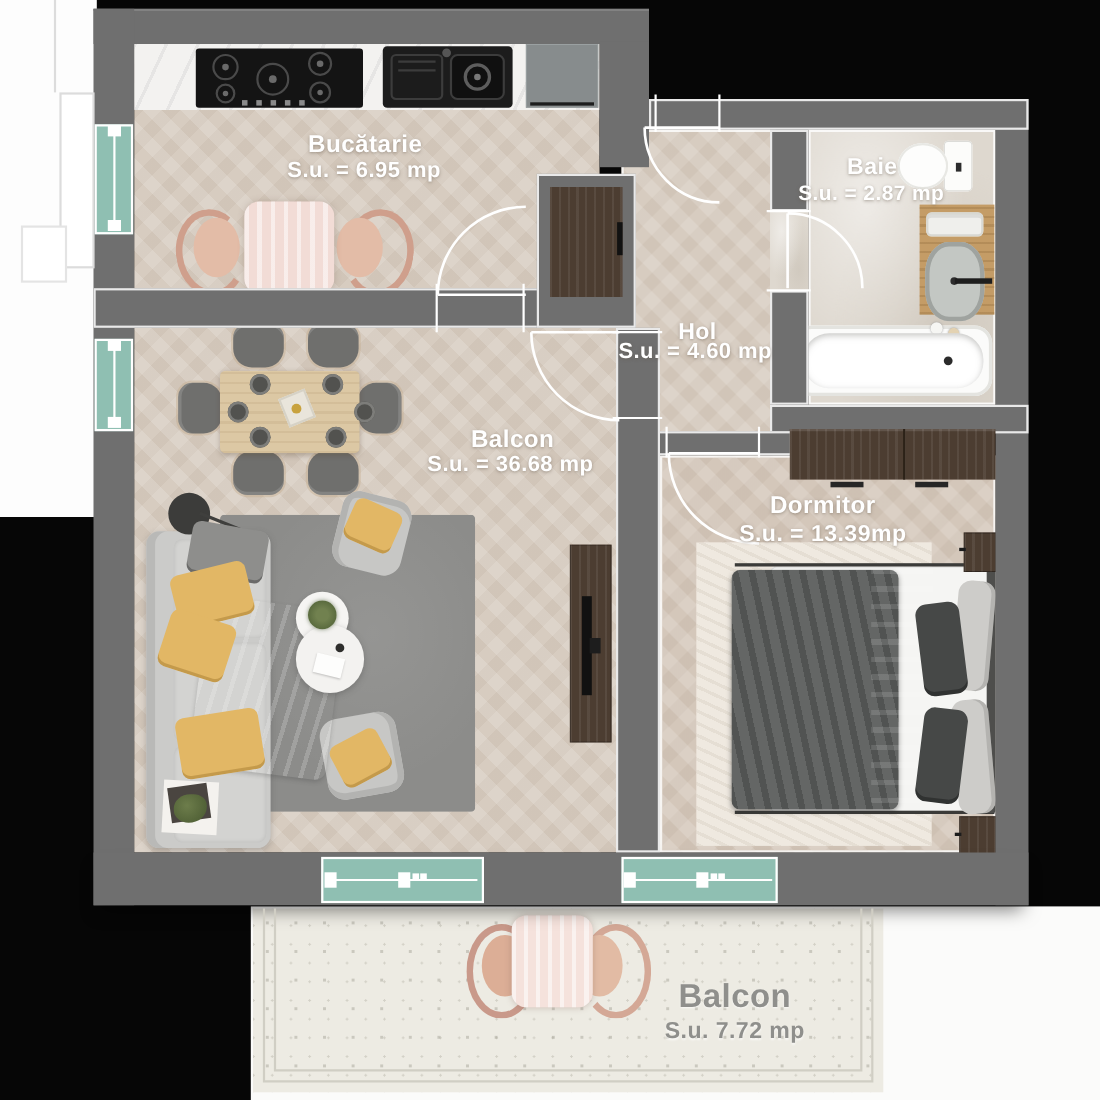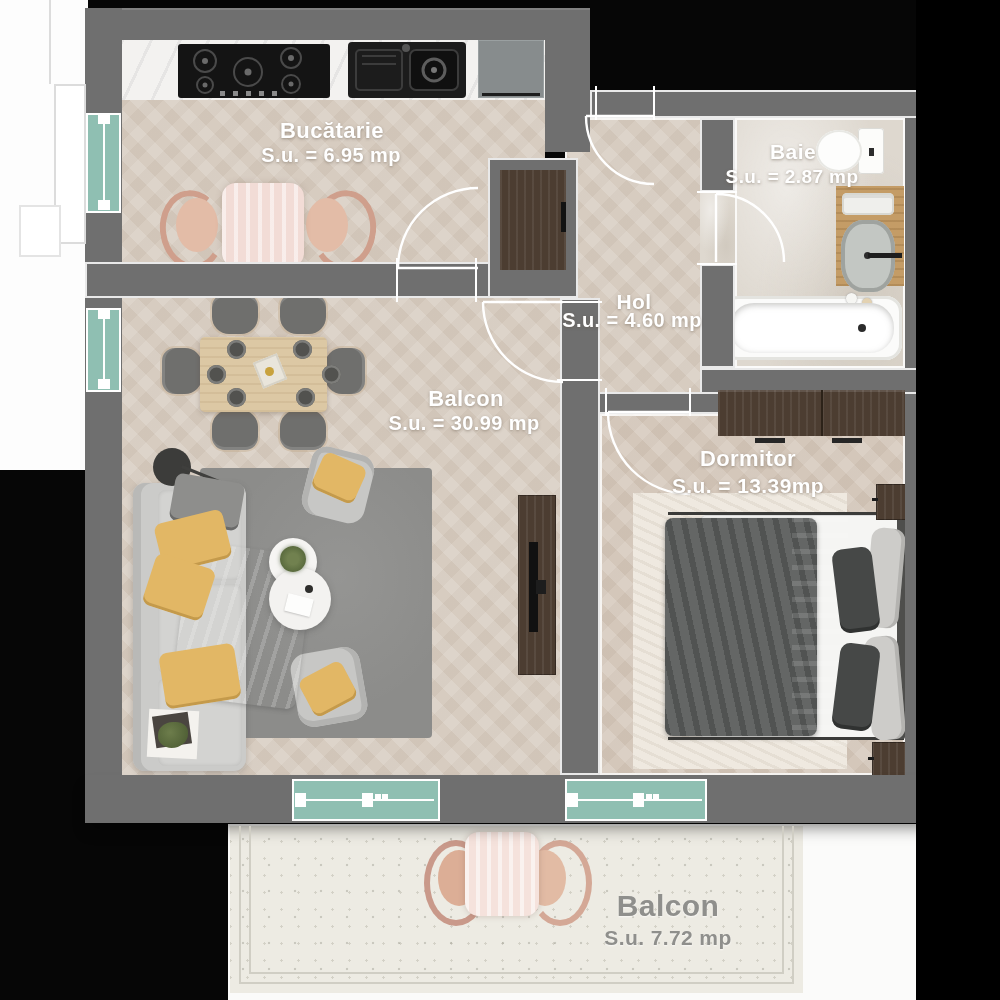--- a/index.html
+++ b/index.html
@@ -1,16 +1,16 @@
 <!DOCTYPE html>
 <html><head>
 <meta charset="utf-8">
 <style>
   html,body{margin:0;padding:0;background:#000;}
-  #plan{position:relative;width:916px;height:1000px;background:#060606;overflow:hidden;
+  #plan{position:relative;width:1000px;height:1000px;background:#060606;overflow:hidden;
         font-family:"Liberation Sans",sans-serif;}
   .f{position:absolute;}
   .wall{position:absolute;background:#6f6f6f;z-index:10;}
   .wall.inner{border:2px solid rgba(255,255,255,.85);box-sizing:border-box;}
   .gap{position:absolute;z-index:15;}
   .floor{position:absolute;background-color:#d7ccc0;z-index:1;
     background-image:
       repeating-linear-gradient(45deg,rgba(255,255,255,.16) 0 12px,transparent 12px 24px),
       repeating-linear-gradient(-45deg,rgba(139,117,96,.08) 0 12px,transparent 12px 24px);}
   .floor.bedroom{background-color:#d4c7ba;}
@@ -298,21 +298,21 @@
   <div class="lbl" style="left:332px;top:131px;font-size:22px;">Bucătarie</div>
   <div class="lbl" style="left:331px;top:155px;font-size:20px;">S.u. = 6.95 mp</div>
 
   <div class="lbl" style="left:793px;top:152px;font-size:21px;">Baie</div>
   <div class="lbl" style="left:792px;top:177px;font-size:19px;">S.u. = 2.87 mp</div>
 
   <div class="lbl" style="left:634px;top:302px;font-size:21px;">Hol</div>
   <div class="lbl" style="left:632px;top:320px;font-size:20px;">S.u. = 4.60 mp</div>
 
   <div class="lbl" style="left:466px;top:399px;font-size:22px;">Balcon</div>
-  <div class="lbl" style="left:464px;top:423px;font-size:20px;">S.u. = 30.99 mp</div>
+  <div class="lbl" style="left:464px;top:423px;font-size:20px;">S.u. = 36.68 mp</div>
 
   <div class="lbl" style="left:748px;top:459px;font-size:22px;">Dormitor</div>
   <div class="lbl" style="left:748px;top:486px;font-size:21px;">S.u. = 13.39mp</div>
 
   <div class="lbl dark" style="left:668px;top:906px;font-size:30px;">Balcon</div>
   <div class="lbl dark" style="left:668px;top:938px;font-size:21px;">S.u. 7.72 mp</div>
 
 </div>
 
 </body></html>

